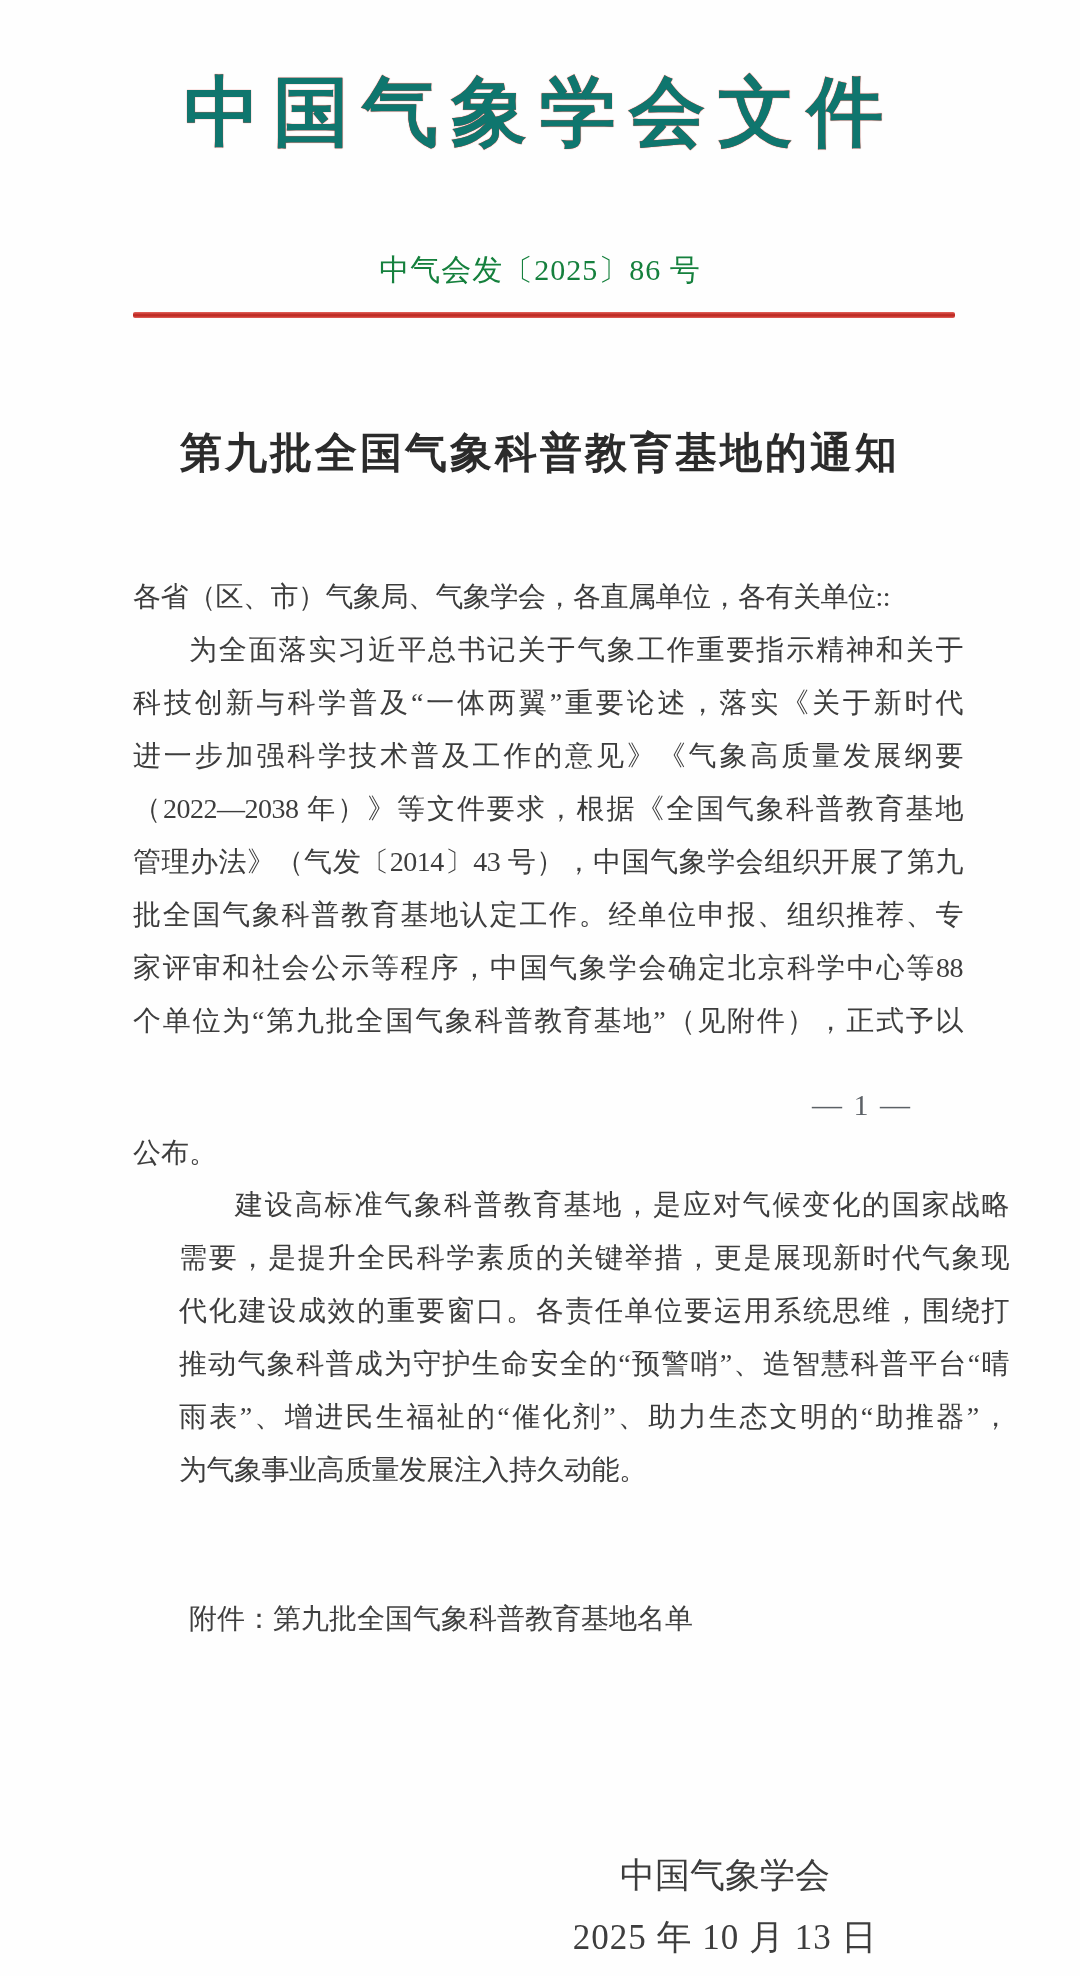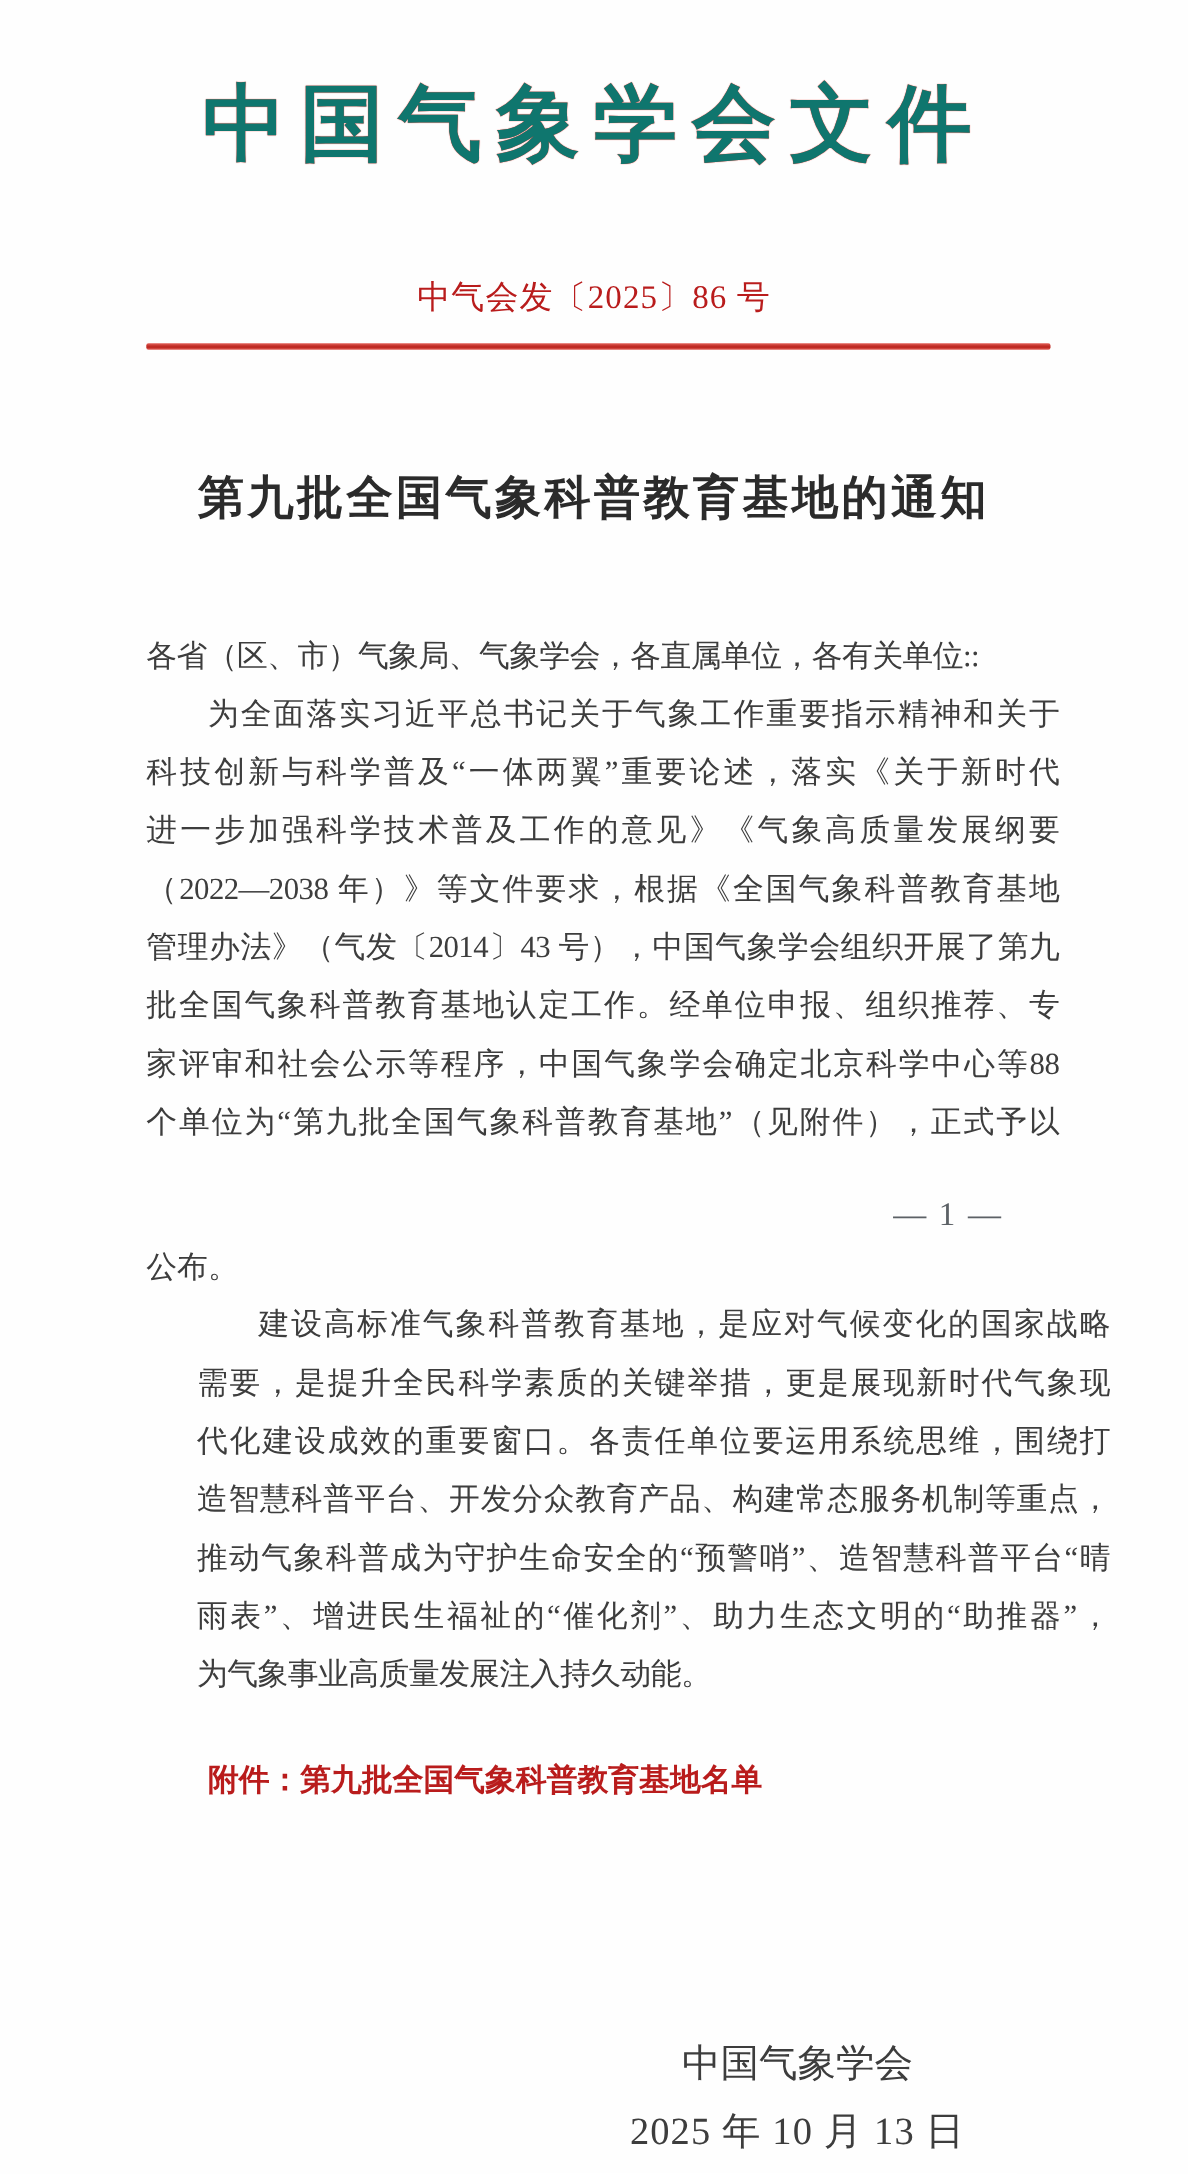--- a/index.html
+++ b/index.html
@@ -29,21 +29,21 @@
     text-shadow: 0 0 1px #e91308;
     white-space: nowrap;
   }
   .doc-number {
     position: absolute;
     top: 250px;
     left: 0;
     width: 100%;
     text-align: center;
     font-size: 30px;
-    color: #b91c1c;
+    color: #15803d;
     letter-spacing: 1px;
   }
   .red-rule {
     position: absolute;
     top: 312px;
     left: 133px;
     width: 822px;
     height: 6px;
     background: linear-gradient(to bottom, #e4635c 0%, #bf2b24 45%, #bf2b24 65%, #e4635c 100%);
     border-radius: 2px;
@@ -100,22 +100,21 @@
     color: #3d3d3d;
   }
   .attachment {
     position: absolute;
     top: 1592px;
     left: 133px;
     width: 830px;
     font-size: 28px;
     line-height: 53px;
     text-indent: 2em;
-    color: #b91c1c;
-    font-weight: bold;
+    color: #404040;
   }
   .signoff {
     position: absolute;
     top: 1850px;
     left: 540px;
     width: 370px;
     text-align: center;
     font-size: 35px;
     line-height: 52px;
     color: #3d3d3d;
@@ -153,21 +152,20 @@
   </div>
 
   <div class="page-number">— 1 —</div>
 
   <div class="continuation">公布。</div>
 
   <div class="body-block body2">
     <div class="line indent">建设高标准气象科普教育基地，是应对气候变化的国家战略</div>
     <div class="line">需要，是提升全民科学素质的关键举措，更是展现新时代气象现</div>
     <div class="line">代化建设成效的重要窗口。各责任单位要运用系统思维，围绕打</div>
-    <div class="line">造智慧科普平台、开发分众教育产品、构建常态服务机制等重点，</div>
     <div class="line">推动气象科普成为守护生命安全的“预警哨”、造智慧科普平台“晴</div>
     <div class="line">雨表”、增进民生福祉的“催化剂”、助力生态文明的“助推器”，</div>
     <div class="line short">为气象事业高质量发展注入持久动能。</div>
   </div>
 
   <div class="attachment">附件：第九批全国气象科普教育基地名单</div>
 
   <div class="signoff">
     <div>中国气象学会</div>
     <div class="issue-date">2025 年 10 月 13 日</div>

